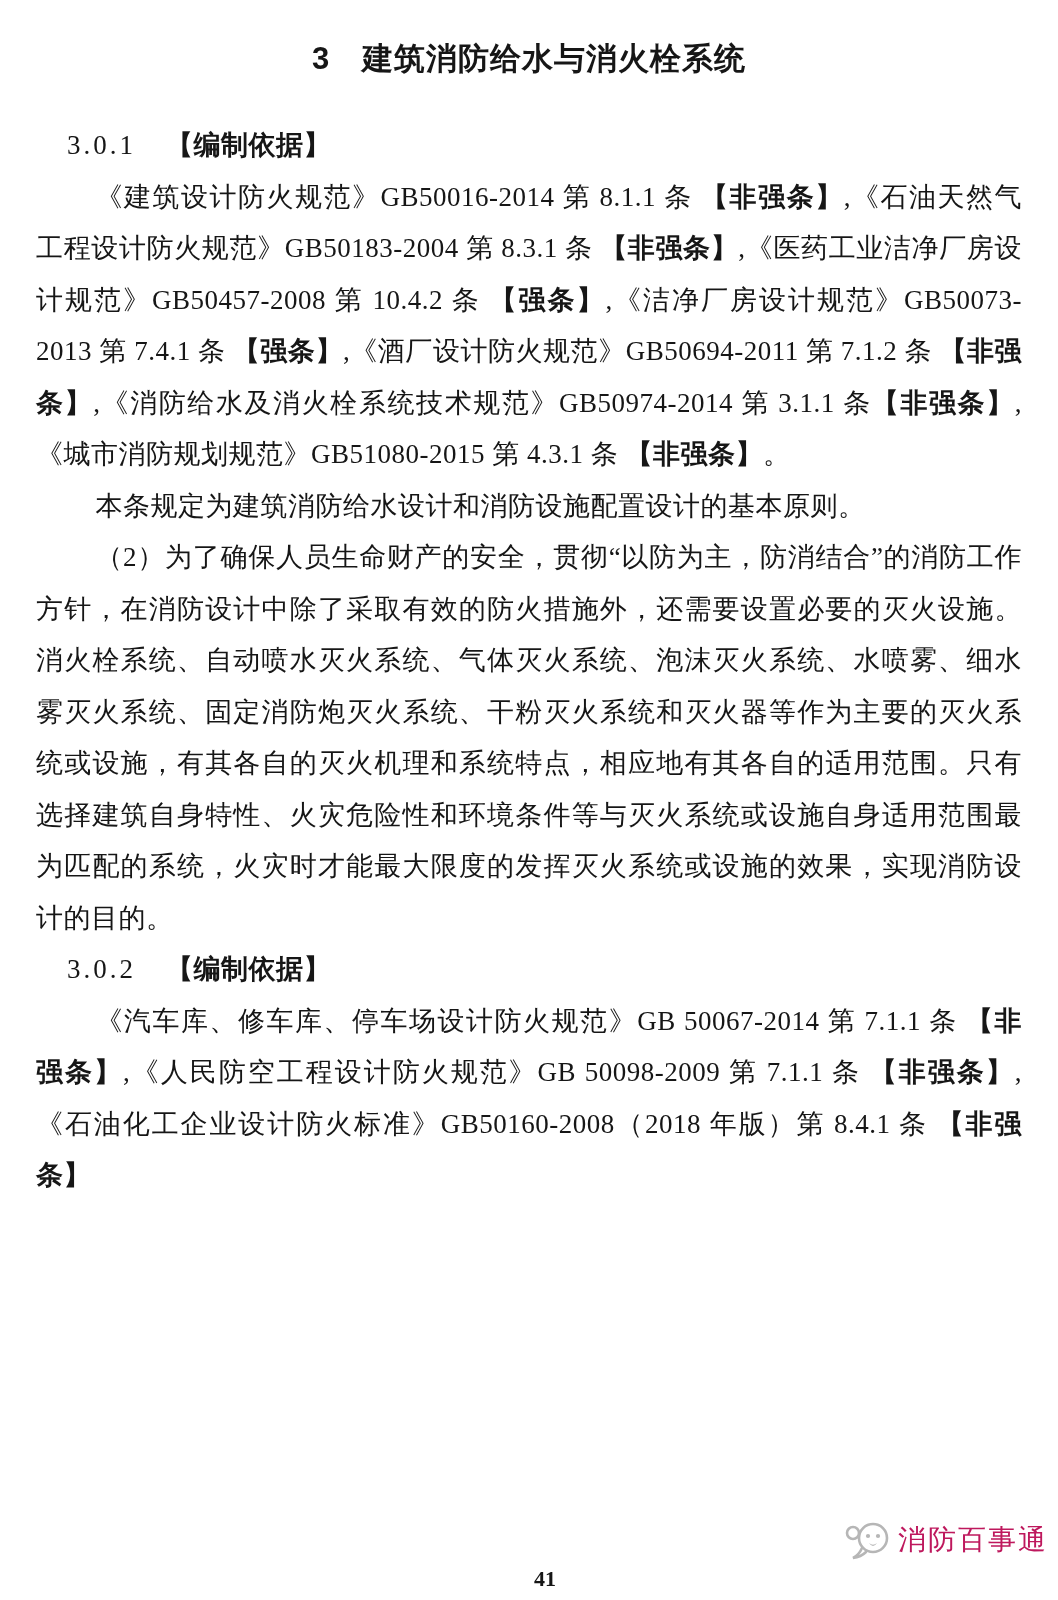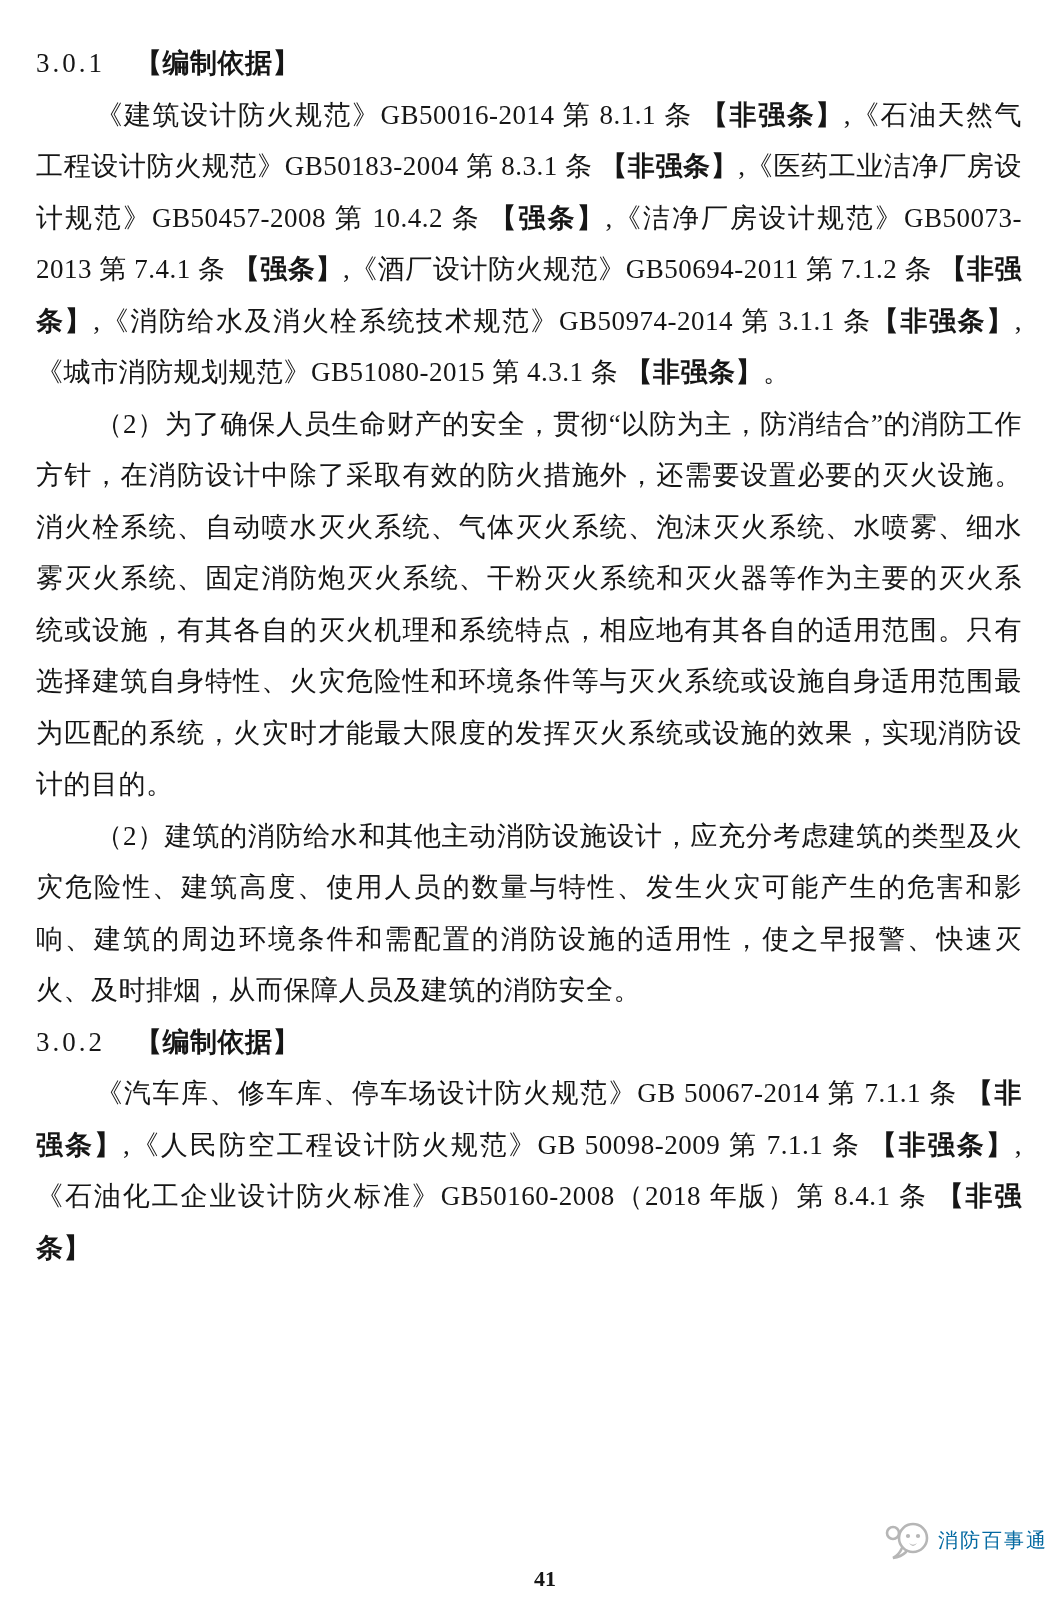--- a/index.html
+++ b/index.html
@@ -31,21 +31,21 @@
   .doc-body p {
     margin: 0;
     font-size: 27px;
     line-height: 51.5px;
     text-align: justify;
     text-align-last: left;
     letter-spacing: 0.5px;
     word-break: break-word;
   }
   .doc-body p.indent { text-indent: 2.2em; }
-  .doc-body p.heading { text-align: left; }
+  .doc-body p.heading { text-align: left; margin-left: 31px; }
   .doc-body p.heading .num { letter-spacing: 3px; }
   .doc-body b { font-weight: 700; }
   .page-number {
     position: absolute;
     bottom: 8px;
     left: 16px;
     width: 100%;
     text-align: center;
     font-size: 22px;
     font-weight: 700;
@@ -55,38 +55,39 @@
     position: absolute;
     right: 6px;
     bottom: 36px;
     display: flex;
     align-items: center;
     gap: 4px;
     padding: 2px 4px;
     background: rgba(255,255,255,0.55);
   }
   .watermark .wm-text {
-    font-size: 20px;
+    font-size: 28px;
     letter-spacing: 2px;
-    color: #0369a1;
+    color: #be185d;
     font-family: Liberation Serif, serif;
     white-space: nowrap;
   }
   .watermark svg { display: block; }
 </style>
 </head>
 <body>
 
 <div class="page">
   <div class="content">
+    <h1 class="doc-title">3　建筑消防给水与消火栓系统</h1>
     <div class="doc-body">
         <p class="heading"><span class="num">3.0.1　</span><b>【编制依据】</b></p>
         <p class="para indent"><span>《建筑设计防火规范》GB50016-2014 第 8.1.1 条 </span><b>【非强条】</b><span>,《石油天然气工程设计防火规范》GB50183-2004 第 8.3.1 条 </span><b>【非强条】</b><span>,《医药工业洁净厂房设计规范》GB50457-2008 第 10.4.2 条 </span><b>【强条】</b><span>,《洁净厂房设计规范》GB50073-2013 第 7.4.1 条 </span><b>【强条】</b><span>,《酒厂设计防火规范》GB50694-2011 第 7.1.2 条 </span><b>【非强条】</b><span>,《消防给水及消火栓系统技术规范》GB50974-2014 第 3.1.1 条</span><b>【非强条】</b><span>,《城市消防规划规范》GB51080-2015 第 4.3.1 条 </span><b>【非强条】</b><span>。</span></p>
+        <p class="para indent"><span>本条规定为建筑消防给水设计和消防设施配置设计的基本原则。</span></p>
         <p class="para indent"><span>（2）为了确保人员生命财产的安全，贯彻“以防为主，防消结合”的消防工作方针，在消防设计中除了采取有效的防火措施外，还需要设置必要的灭火设施。消火栓系统、自动喷水灭火系统、气体灭火系统、泡沫灭火系统、水喷雾、细水雾灭火系统、固定消防炮灭火系统、干粉灭火系统和灭火器等作为主要的灭火系统或设施，有其各自的灭火机理和系统特点，相应地有其各自的适用范围。只有选择建筑自身特性、火灾危险性和环境条件等与灭火系统或设施自身适用范围最为匹配的系统，火灾时才能最大限度的发挥灭火系统或设施的效果，实现消防设计的目的。</span></p>
-        <p class="para indent"><span>（2）建筑的消防给水和其他主动消防设施设计，应充分考虑建筑的类型及火灾危险性、建筑高度、使用人员的数量与特性、发生火灾可能产生的危害和影响、建筑的周边环境条件和需配置的消防设施的适用性，使之早报警、快速灭火、及时排烟，从而保障人员及建筑的消防安全。</span></p>
         <p class="heading"><span class="num">3.0.2　</span><b>【编制依据】</b></p>
         <p class="para indent"><span>《汽车库、修车库、停车场设计防火规范》GB 50067-2014 第 7.1.1 条 </span><b>【非强条】</b><span>,《人民防空工程设计防火规范》GB 50098-2009 第 7.1.1 条 </span><b>【非强条】</b><span>,《石油化工企业设计防火标准》GB50160-2008（2018 年版）第 8.4.1 条 </span><b>【非强条】</b></p>
       </div>
   </div>
 
   <div class="watermark">
     <span>
       <svg width="50" height="44" viewBox="0 0 50 44">
         <g fill="none" stroke="#b6b6b6" stroke-width="2.6" stroke-linecap="round">
           <circle cx="29" cy="20" r="14"></circle>

